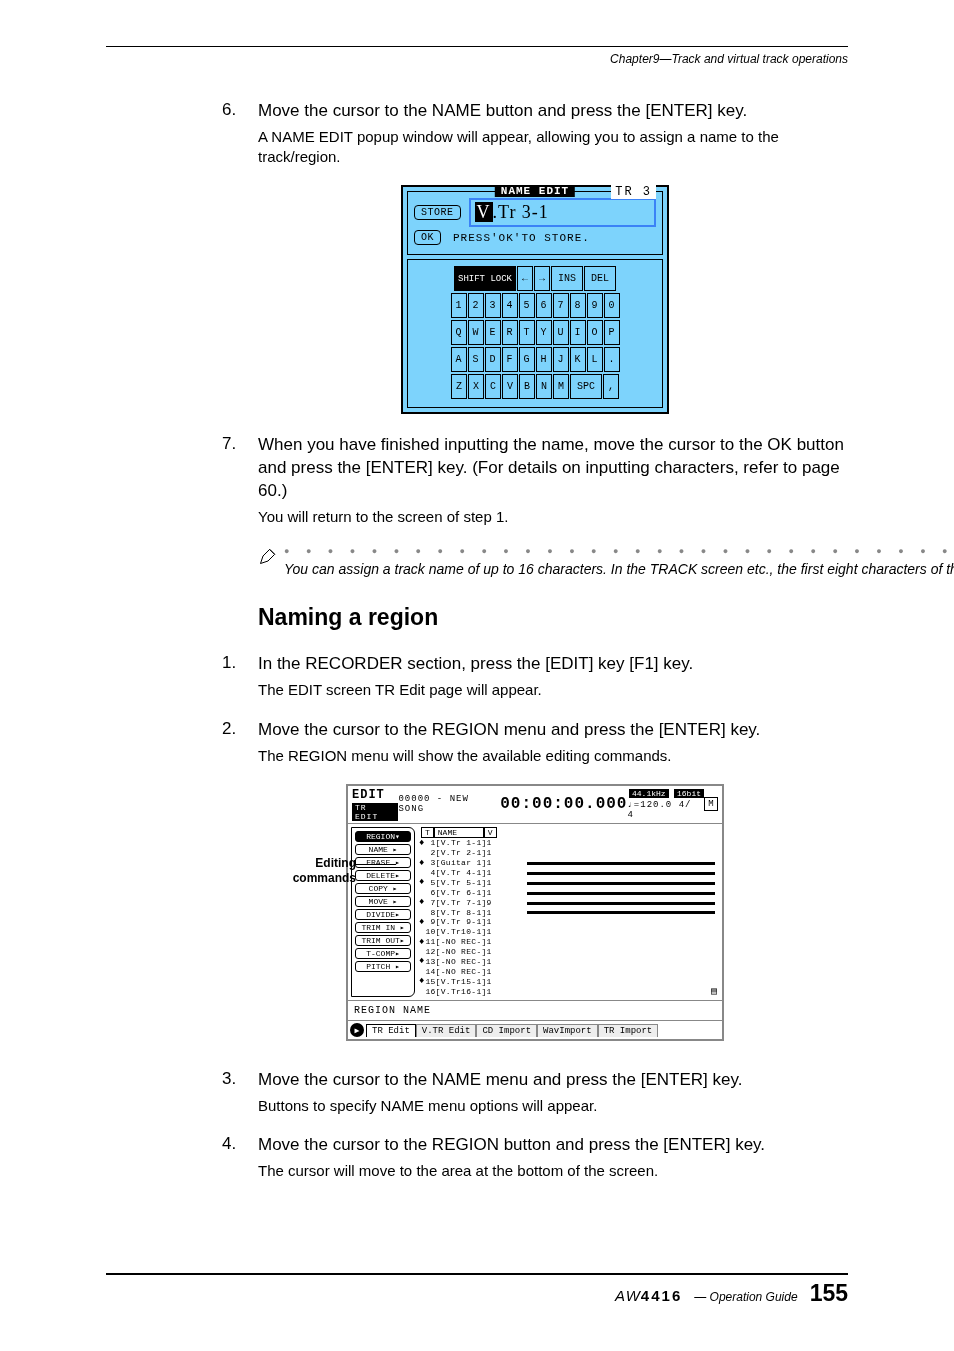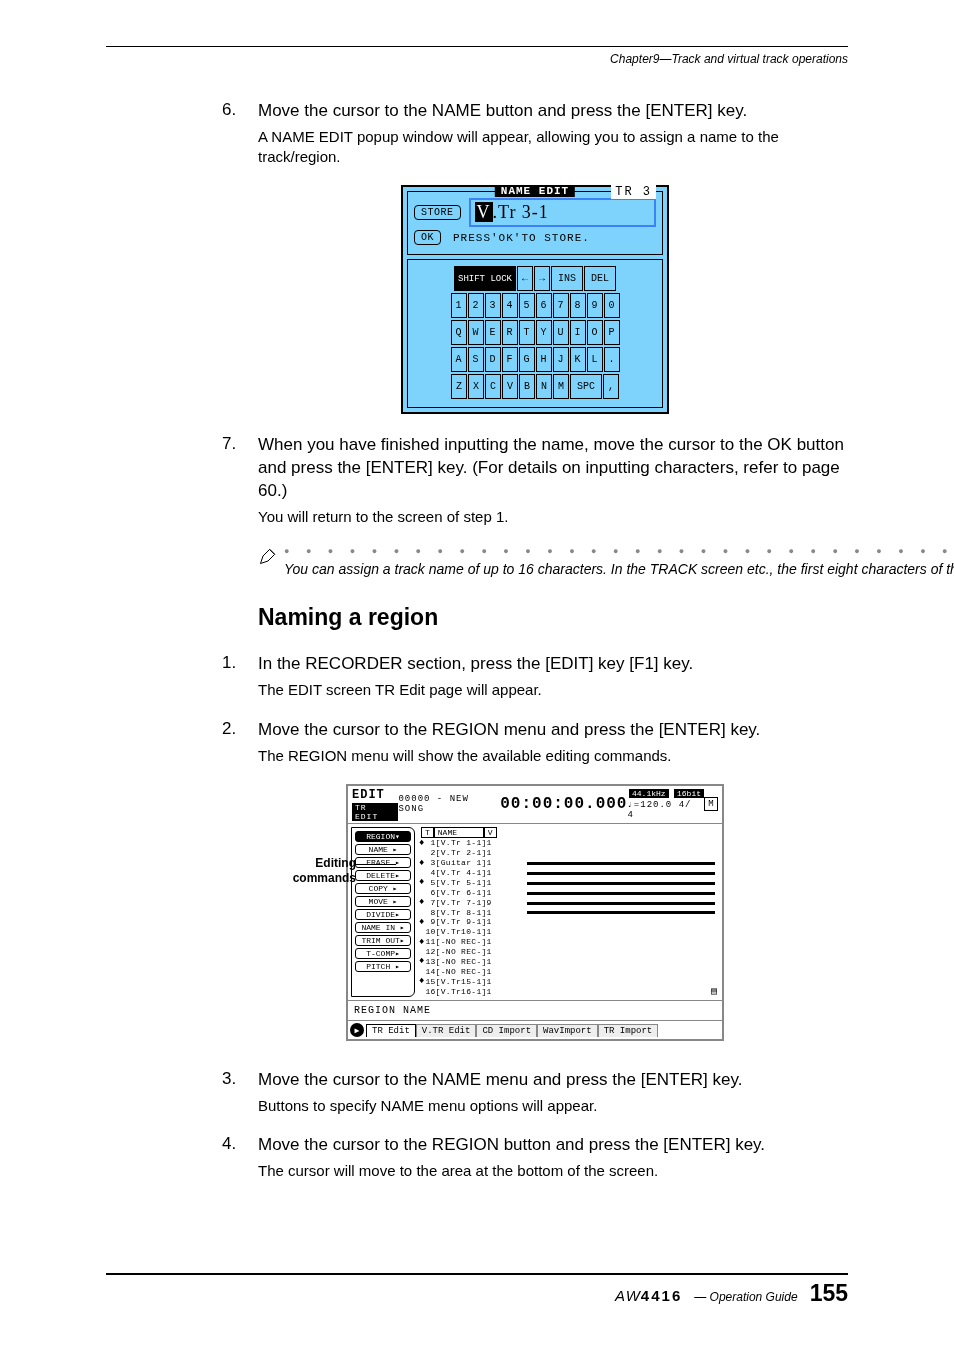--- a/index.html
+++ b/index.html
@@ -416,21 +416,21 @@
       </div>
       <div class="es-body">
         <div class="es-menu">
           <div class="es-menu-item sel">REGION▾</div>
           <div class="es-menu-item">NAME ▸</div>
           <div class="es-menu-item">ERASE ▸</div>
           <div class="es-menu-item">DELETE▸</div>
           <div class="es-menu-item">COPY ▸</div>
           <div class="es-menu-item">MOVE ▸</div>
           <div class="es-menu-item">DIVIDE▸</div>
-          <div class="es-menu-item">NAME IN ▸</div>
+          <div class="es-menu-item">TRIM IN ▸</div>
           <div class="es-menu-item">TRIM OUT▸</div>
           <div class="es-menu-item">T-COMP▸</div>
           <div class="es-menu-item">PITCH ▸</div>
         </div>
         <div class="es-tracks">
           <div class="es-track-head">
             <span class="es-th">T</span>
             <span class="es-th" style="min-width:50px">NAME</span>
             <span class="es-th">V</span>
           </div>

